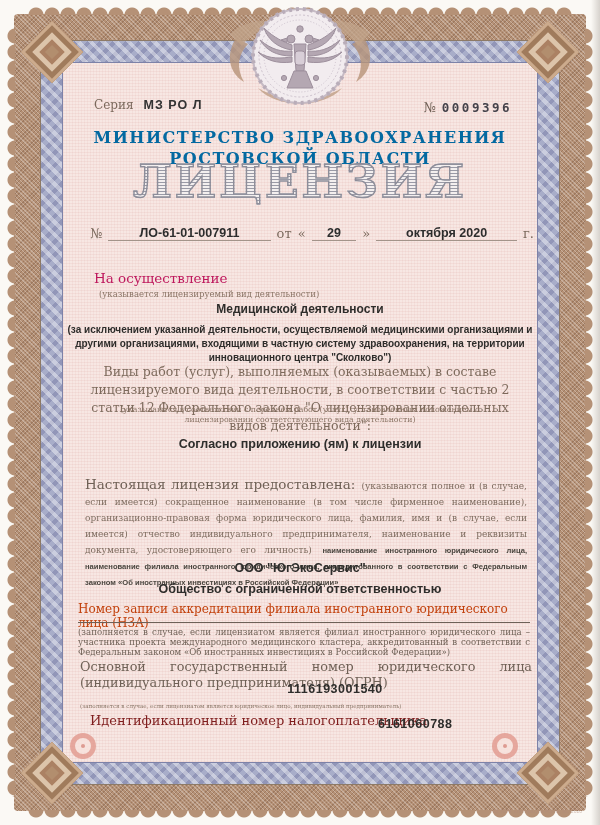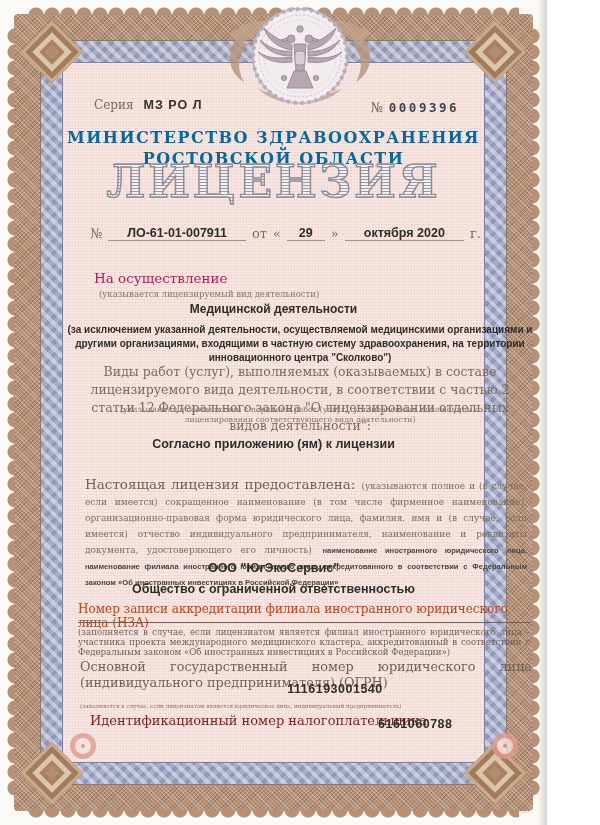--- a/index.html
+++ b/index.html
@@ -1,16 +1,16 @@
 <!DOCTYPE html>
 <html><head>
 <meta charset="utf-8">
 <style>
   html,body{margin:0;padding:0;background:#ffffff;}
-  .doc{position:relative;width:547px;height:825px;background:#fbf9f5;overflow:hidden;
+  .doc{position:relative;width:600px;height:825px;background:#fbf9f5;overflow:hidden;
        font-family:"DejaVu Serif",serif;}
   .doc::after{content:"";position:absolute;right:0;top:0;bottom:0;width:9px;
        background:linear-gradient(to left,rgba(120,110,100,.28),rgba(120,110,100,0));pointer-events:none;z-index:9;}
 
   
   .band-outer{position:absolute;inset:14px;background:#b59176;z-index:1;border-radius:4px;
        background-image:
          repeating-linear-gradient(45deg,rgba(255,255,255,.28) 0 1px,rgba(0,0,0,0) 1px 3px),
          repeating-linear-gradient(-45deg,rgba(118,82,58,.38) 0 1px,rgba(0,0,0,0) 1px 3px);}
   .scallop{position:absolute;z-index:1;}

